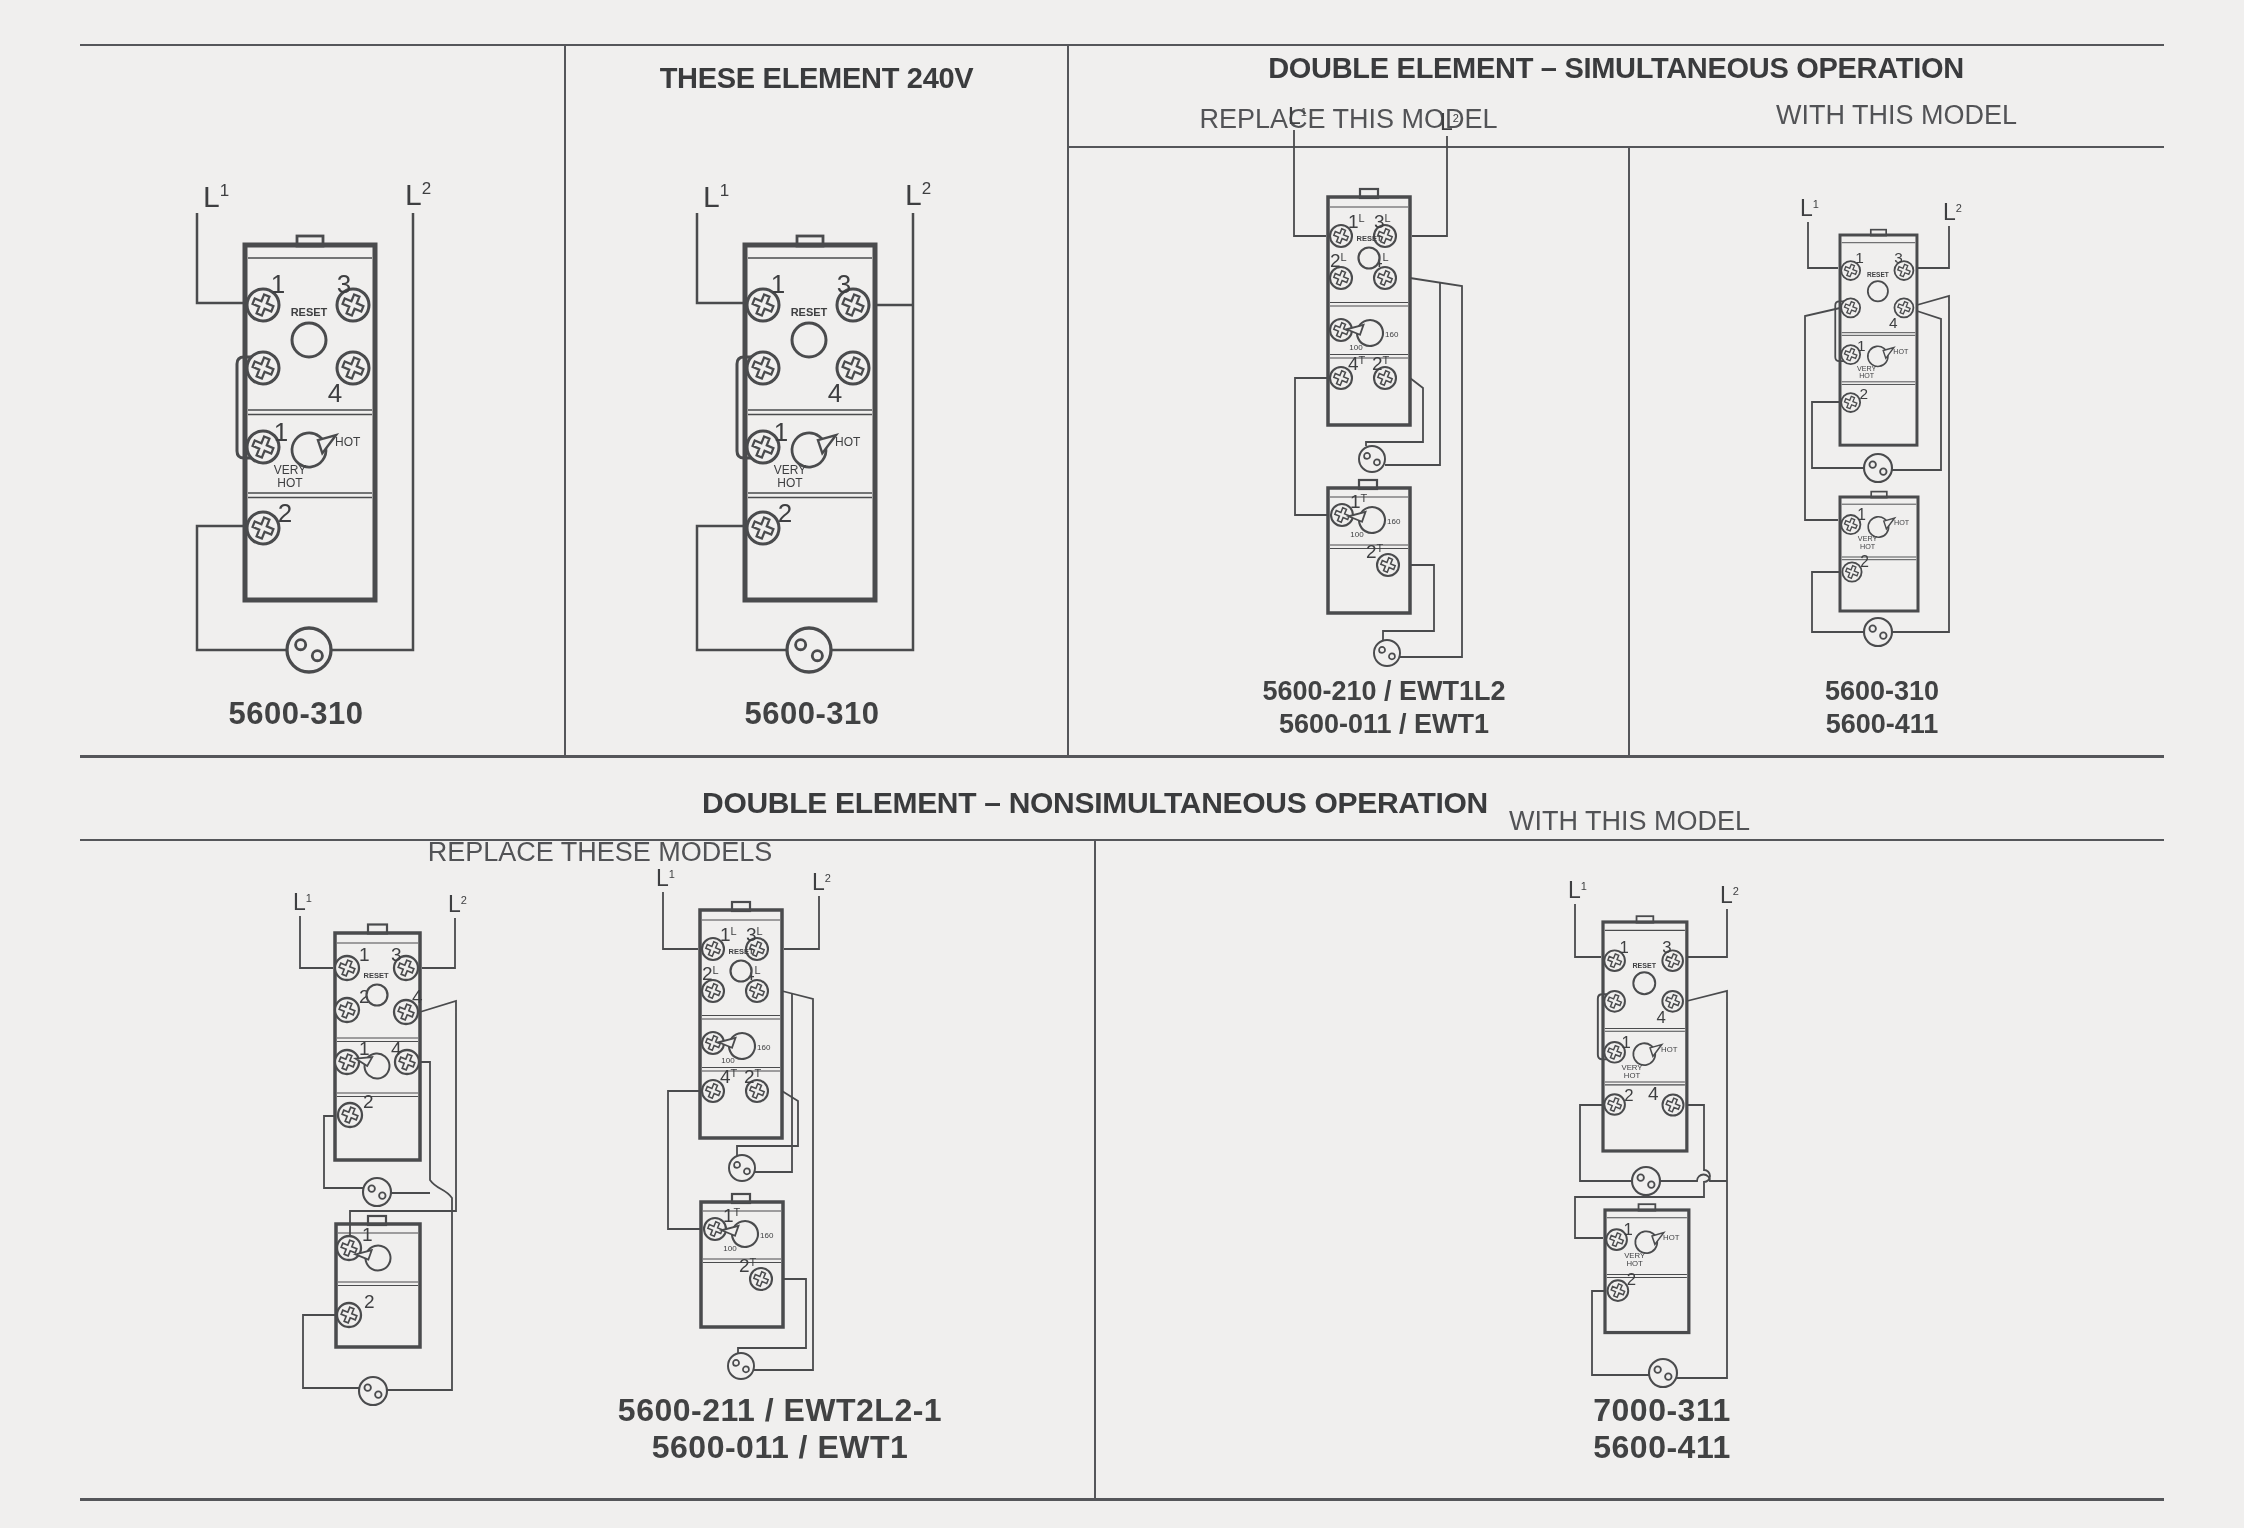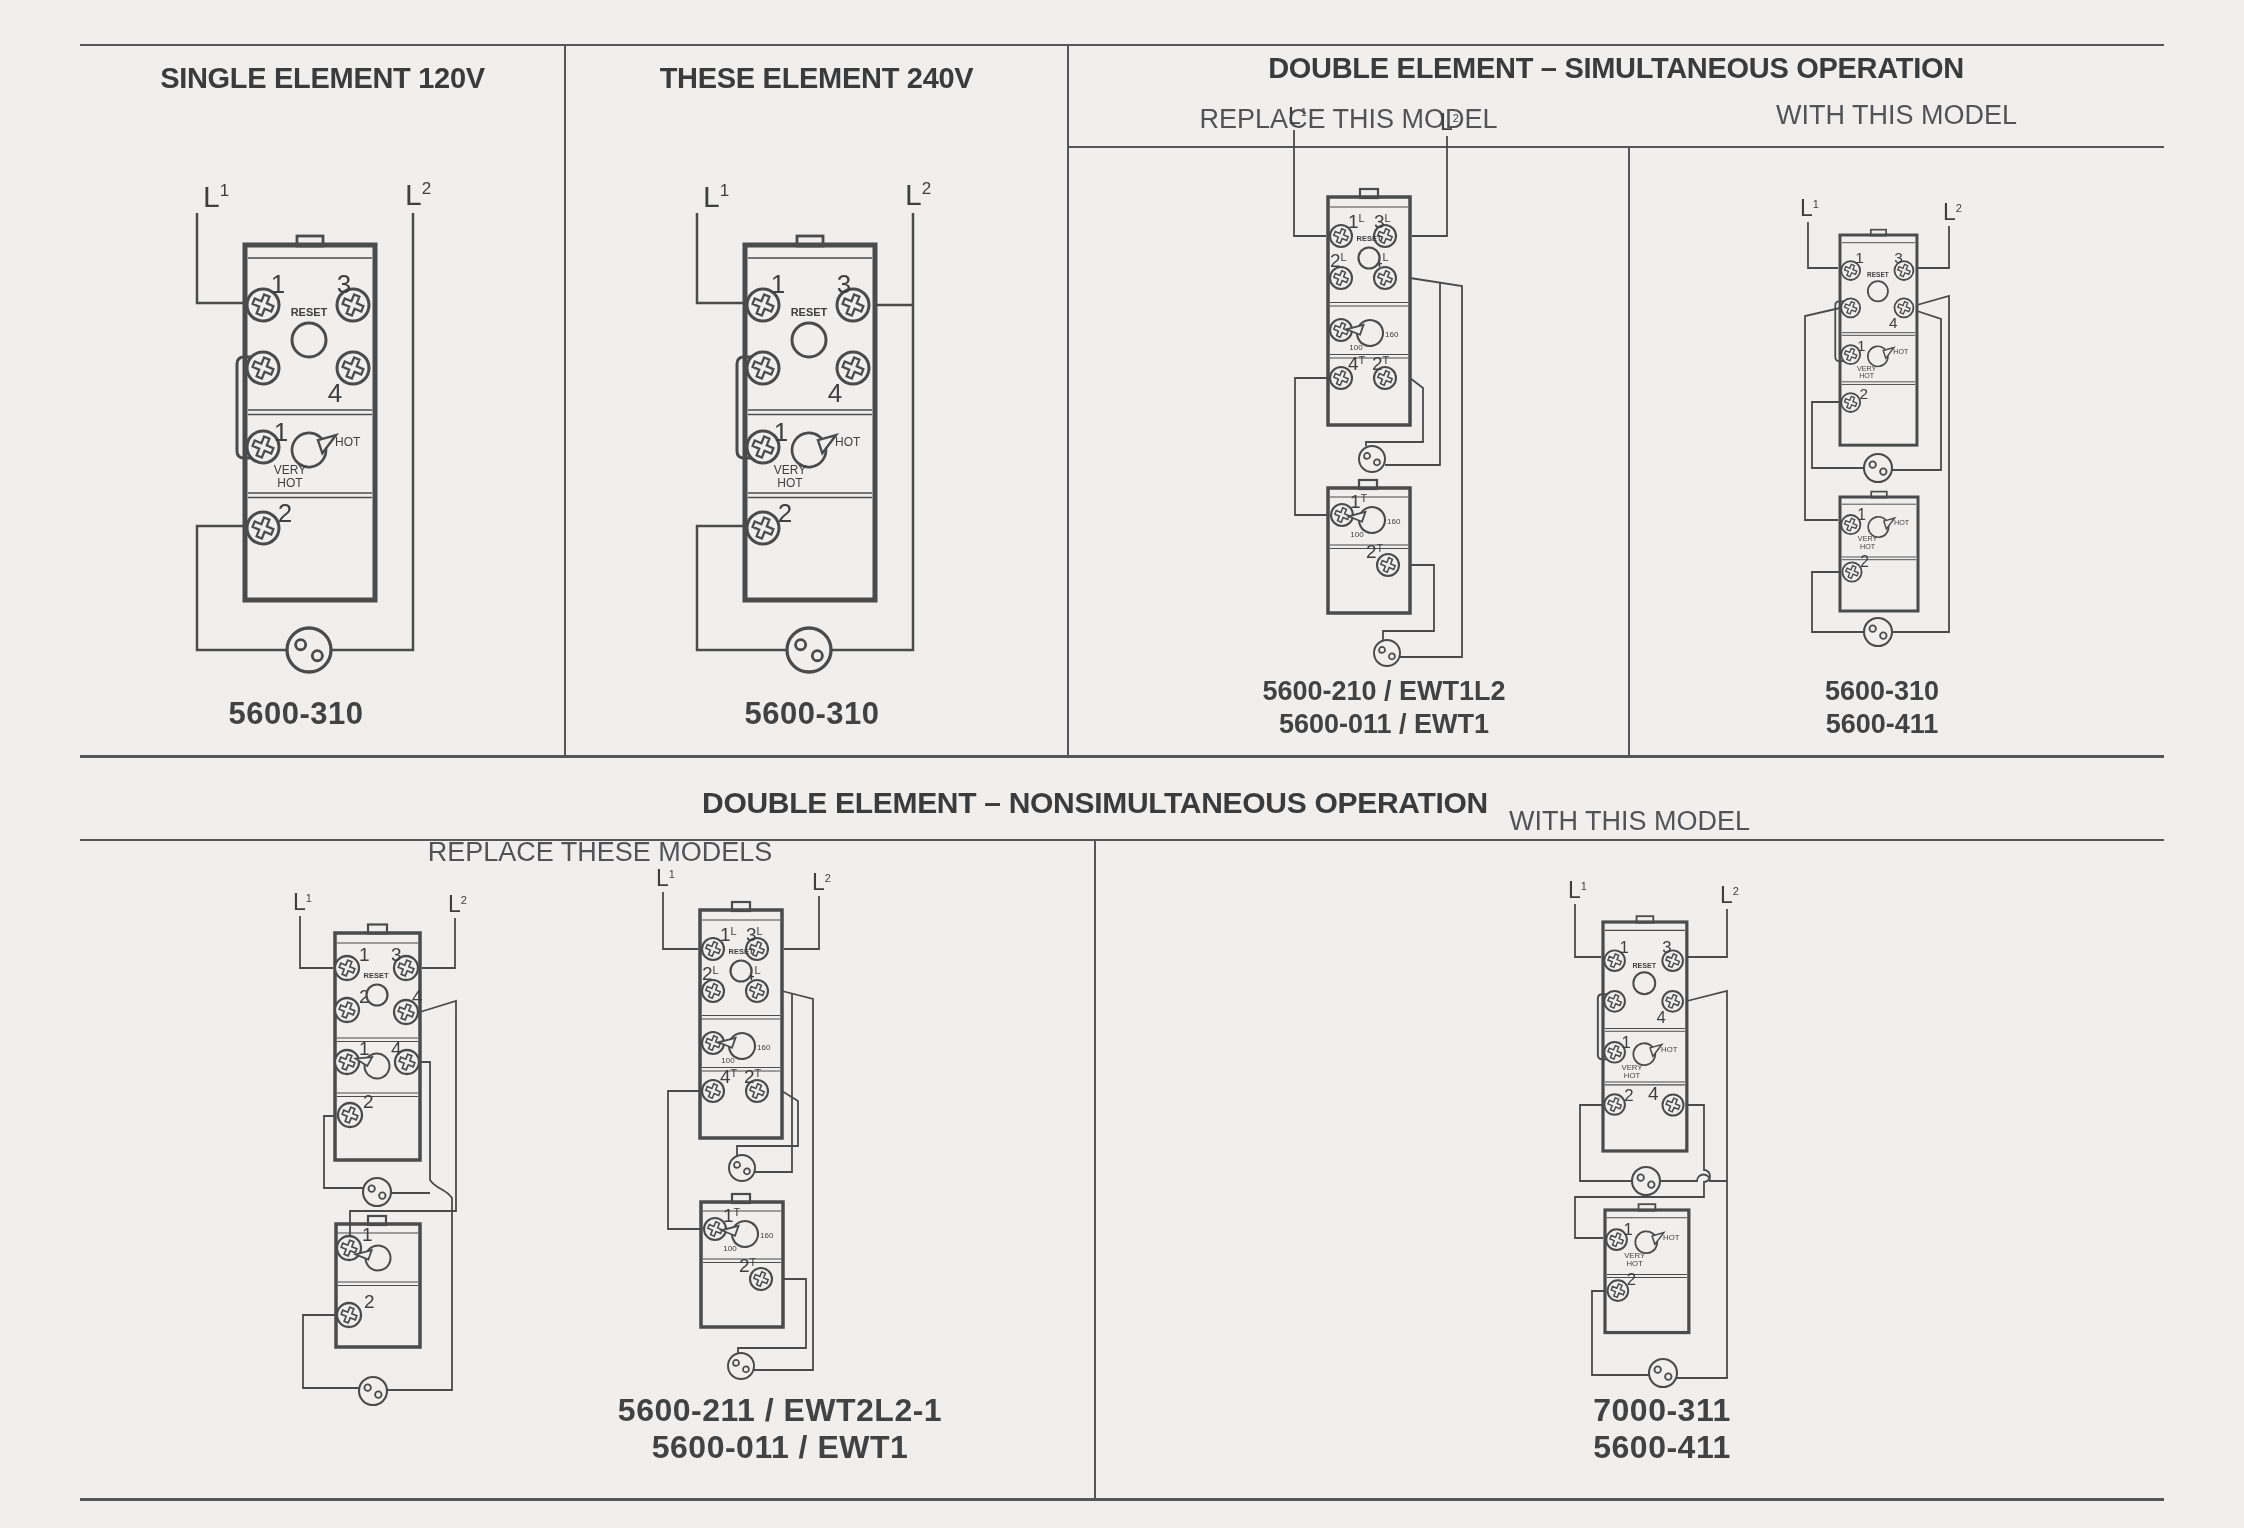--- a/index.html
+++ b/index.html
@@ -35,21 +35,20 @@
   <div class="rule" style="left:80px;top:44px;width:2084px;height:2px;"></div>
   <div class="rule" style="left:564px;top:44px;width:2px;height:713px;"></div>
   <div class="rule" style="left:1067px;top:44px;width:2px;height:713px;"></div>
   <div class="rule" style="left:1068px;top:146px;width:1096px;height:2px;"></div>
   <div class="rule" style="left:1628px;top:146px;width:2px;height:611px;"></div>
   <div class="rule" style="left:80px;top:755px;width:2084px;height:3px;"></div>
   <div class="rule" style="left:80px;top:839px;width:2084px;height:2px;"></div>
   <div class="rule" style="left:1094px;top:839px;width:2px;height:661px;"></div>
   <div class="rule" style="left:80px;top:1498px;width:2084px;height:3px;"></div>
 
-  <div class="hdr" style="left:80px;top:62px;width:485px;">SINGLE ELEMENT 120V</div>
   <div class="hdr" style="left:565px;top:62px;width:503px;">THESE ELEMENT 240V</div>
   <div class="hdr" style="left:1068px;top:52px;width:1096px;">DOUBLE ELEMENT – SIMULTANEOUS OPERATION</div>
   <div class="subhdr" style="left:1068px;top:104px;width:561px;">REPLACE THIS MODEL</div>
   <div class="subhdr" style="left:1629px;top:100px;width:535px;">WITH THIS MODEL</div>
   <div class="hdr" style="left:80px;top:772px;width:2030px;font-size:30px;margin-top:14px;">DOUBLE ELEMENT – NONSIMULTANEOUS OPERATION</div>
   <div class="subhdr" style="left:80px;top:837px;width:1040px;">REPLACE THESE MODELS</div>
   <div class="subhdr" style="left:1095px;top:806px;width:1069px;">WITH THIS MODEL</div>
 
   <div class="cap" style="left:146px;top:696px;width:300px;">5600-310</div>
   <div class="cap" style="left:662px;top:696px;width:300px;">5600-310</div>

